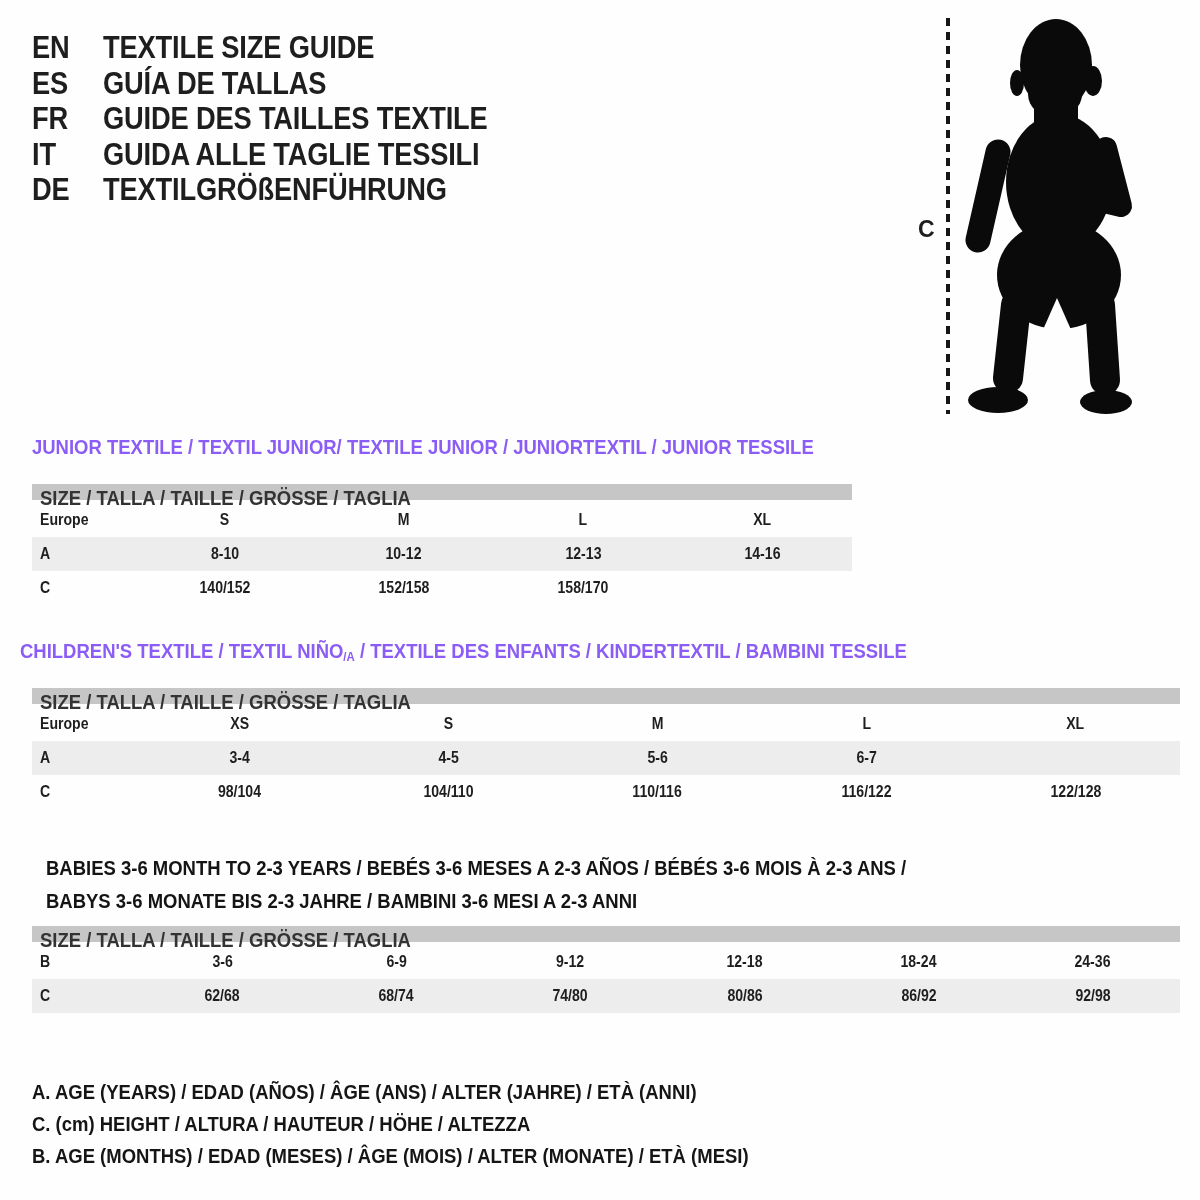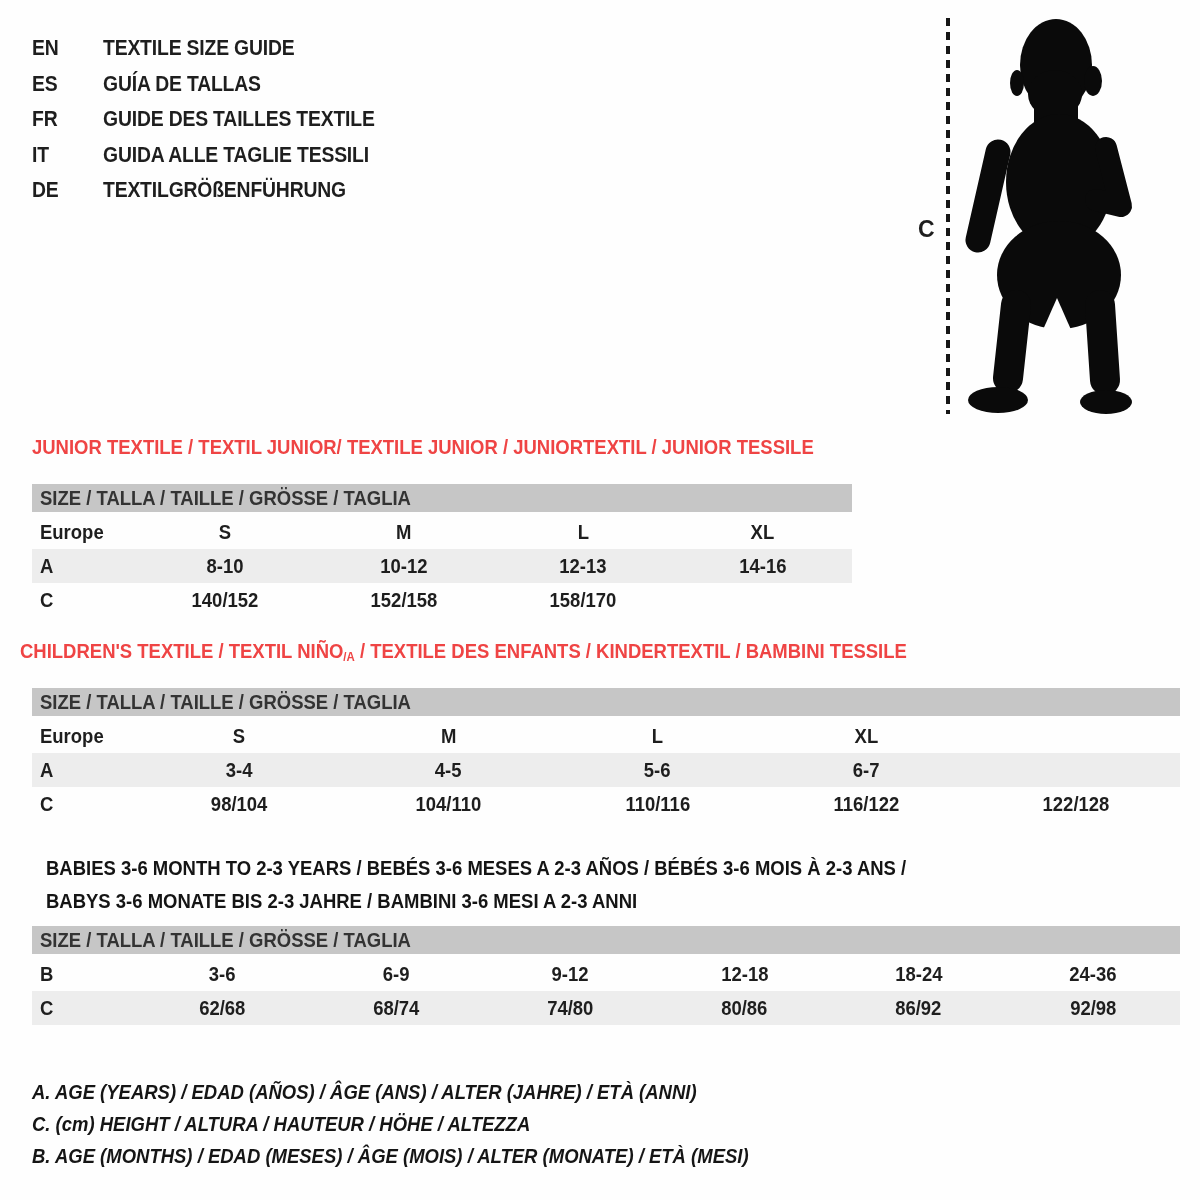--- a/index.html
+++ b/index.html
@@ -9,48 +9,48 @@
     position:relative;overflow:hidden;
   }
   .canvas{position:absolute;left:0;top:0;width:1200px;height:1200px;background:#fefefe;}
 
   
   .cond{display:inline-block;transform:scaleX(.88);transform-origin:0 50%;white-space:nowrap;}
   .cond-c{display:inline-block;transform:scaleX(.88);transform-origin:50% 50%;white-space:nowrap;}
 
   
   .lang-block{position:absolute;left:32px;top:30px;}
-  .lang-row{display:flex;height:35.5px;line-height:35.5px;font-size:22px;letter-spacing:-0.2px;}
+  .lang-row{display:flex;height:35.5px;line-height:35.5px;font-size:31px;letter-spacing:-0.2px;}
   .lang-code{width:71px;}
 
   
   .dash-line{position:absolute;left:946px;top:18px;width:4px;height:396px;
     background:repeating-linear-gradient(to bottom,#161616 0 8px,transparent 8px 14px);}
   .c-marker{position:absolute;left:918px;top:216px;font-size:23px;}
   .fig{position:absolute;left:958px;top:10px;width:180px;height:405px;}
 
   
-  .ttl{position:absolute;font-size:21px;color:#ef4444;line-height:22px;}
+  .ttl{position:absolute;font-size:21px;color:#8b5cf6;line-height:22px;}
   .ttl2{position:absolute;font-size:21px;color:#141414;line-height:33px;}
   .sub{font-size:13px;vertical-align:-3px;}
 
   
   .sizetable{position:absolute;}
-  .size-head{height:28px;line-height:28px;background:#c6c6c6;color:#333333;
+  .size-head{height:16px;line-height:28px;background:#c6c6c6;color:#333333;
     font-size:21px;padding-left:8px;margin-bottom:3px;}
-  .trow{display:grid;height:34px;line-height:34px;font-size:21px;align-items:center;}
+  .trow{display:grid;height:34px;line-height:34px;font-size:16px;align-items:center;}
   .trow.alt{background:#ededed;}
   .cols4{grid-template-columns:103px repeat(4,1fr);}
   .cols5{grid-template-columns:103px repeat(5,1fr);}
   .cols6{grid-template-columns:103px repeat(6,1fr);}
   .tlabel{padding-left:8px;text-align:left;}
   .tval{text-align:center;}
 
   
-  .legend{position:absolute;left:32px;top:1076px;font-size:21px;line-height:32px;color:#151515;font-style:italic;}
+  .legend{position:absolute;left:32px;top:1076px;font-size:21px;line-height:32px;color:#151515;}
 </style>
 </head>
 <body>
 
 <div class="canvas">
 
   <div class="lang-block">
     <div class="lang-row">
       <div class="lang-code"><span class="cond">EN</span></div>
       <div class="lang-label"><span class="cond">TEXTILE SIZE GUIDE</span></div>
@@ -125,20 +125,21 @@
 
   <div class="ttl" style="left:20px;top:640px;">
     <span class="cond"><span>CHILDREN'S TEXTILE / TEXTIL NIÑO</span><span class="sub">/A</span><span> / TEXTILE DES ENFANTS / KINDERTEXTIL / BAMBINI TESSILE</span></span>
   </div>
   <div class="sizetable" style="left:32px;top:688px;width:1148px;">
     <div class="size-head">
       <span class="cond">SIZE / TALLA / TAILLE / GRÖSSE / TAGLIA</span>
     </div>
     <div class="trow cols5">
       <div class="tlabel"><span class="cond">Europe</span></div>
+      <div class="tval"><span class="cond-c">XS</span></div>
       <div class="tval"><span class="cond-c">S</span></div>
       <div class="tval"><span class="cond-c">M</span></div>
       <div class="tval"><span class="cond-c">L</span></div>
       <div class="tval"><span class="cond-c">XL</span></div>
     </div>
     <div class="trow cols5 alt">
       <div class="tlabel"><span class="cond">A</span></div>
       <div class="tval"><span class="cond-c">3-4</span></div>
       <div class="tval"><span class="cond-c">4-5</span></div>
       <div class="tval"><span class="cond-c">5-6</span></div>

